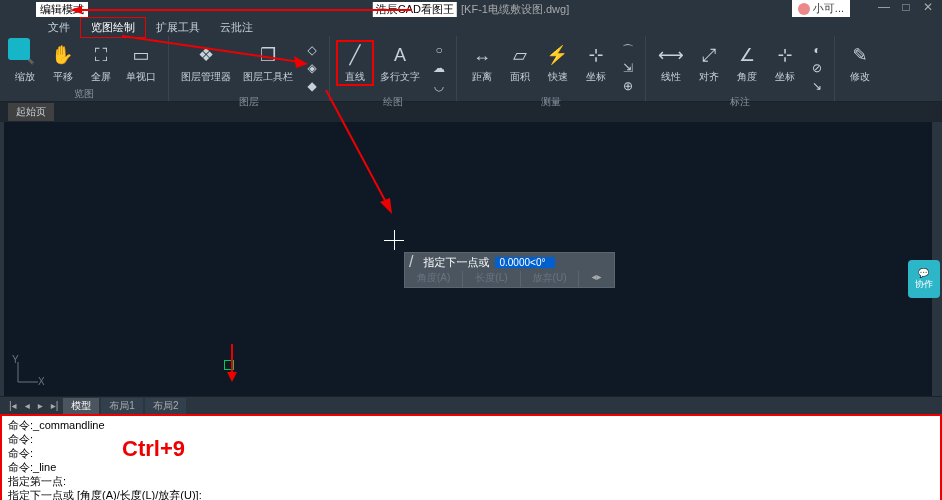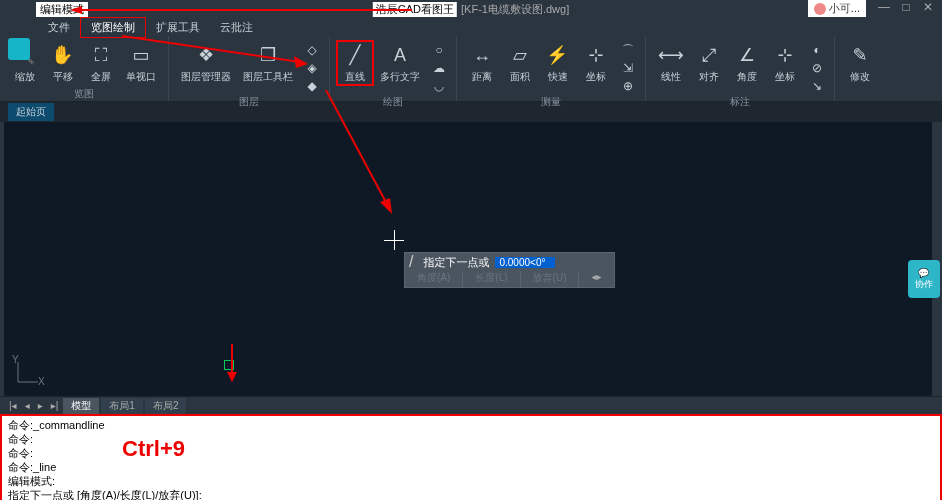--- a/index.html
+++ b/index.html
@@ -2,40 +2,40 @@
 <html><head>
 <meta charset="utf-8">
 <style>
 * { margin: 0; padding: 0; box-sizing: border-box; font-family: "Microsoft YaHei", sans-serif; }
 body { background: #2a3540; width: 942px; height: 500px; overflow: hidden; position: relative; }
 .topbar { height: 18px; background: #2a3540; position: relative; display: flex; align-items: center; }
 .edit-mode { position: absolute; left: 36px; top: 2px; background: #fff; color: #000; font-size: 11px; padding: 0 4px; }
 .title-center { position: absolute; left: 50%; transform: translateX(-50%); top: 2px; color: #fff; font-size: 11px; display: flex; align-items: center; }
 .title-text { background: #fff; color: #000; padding: 0 3px; margin-right: 4px; }
 .title-file { color: #aaa; }
-.user-box { position: absolute; right: 76px; top: 0; color: #333; background: #fff; font-size: 11px; padding: 1px 6px; display: flex; align-items: center; gap: 3px; }
+.user-box { position: absolute; right: 92px; top: 0; color: #333; background: #fff; font-size: 11px; padding: 1px 6px; display: flex; align-items: center; gap: 3px; }
 .win-controls { position: absolute; right: 4px; top: 0; display: flex; gap: 2px; }
 .win-btn { width: 20px; height: 16px; color: #aaa; font-size: 12px; text-align: center; cursor: pointer; }
 .menubar { height: 18px; display: flex; align-items: center; padding-left: 38px; position: relative; }
 .app-icon { position: absolute; left: 8px; top: 20px; width: 22px; height: 22px; background: #17b5c8; border-radius: 3px; }
 .menu-item { color: #c8d0d8; font-size: 11px; padding: 2px 10px; cursor: pointer; }
 .menu-item.active { color: #fff; }
 .menu-highlight { border: 1px solid #e00; }
 .ribbon { height: 66px; background: #2a3540; display: flex; border-bottom: 1px solid #1a222a; }
 .ribbon-group { display: flex; flex-direction: column; border-right: 1px solid #3a4550; }
 .ribbon-tools { display: flex; align-items: flex-start; padding: 4px 6px 0; flex: 1; }
 .ribbon-label { color: #8a95a0; font-size: 10px; text-align: center; padding: 1px 0; }
 .tool { display: flex; flex-direction: column; align-items: center; padding: 2px 6px; cursor: pointer; min-width: 34px; }
 .tool-icon { width: 26px; height: 26px; color: #c8d0d8; display: flex; align-items: center; justify-content: center; font-size: 18px; }
 .tool-label { color: #c8d0d8; font-size: 10px; margin-top: 2px; }
 .tool.highlight { border: 2px solid #e00; padding: 0 4px; }
 .tool-mini { width: 22px; height: 16px; color: #c8d0d8; font-size: 12px; display: flex; align-items: center; justify-content: center; cursor: pointer; }
 .tool-stack { display: flex; flex-direction: column; gap: 2px; margin-left: 2px; margin-top: 2px; }
 .tabs { height: 20px; background: #1e2730; display: flex; align-items: center; padding-left: 8px; gap: 1px; }
-.tab { background: #0c4a6e; color: #c8d0d8; font-size: 10px; padding: 2px 8px; cursor: pointer; }
+.tab { background: #404040; color: #c8d0d8; font-size: 10px; padding: 2px 8px; cursor: pointer; }
 .tab.active { background: #3a4a5a; }
 .tab-x { margin-left: 6px; color: #888; }
 .canvas { height: 274px; background: #0e1925; position: relative; border-left: 4px solid #2a3540; border-right: 10px solid #2a3540; }
 .dwg-frame { position: absolute; left: 160px; top: 30px; width: 180px; height: 220px; border: 1px solid #fff; }
 .red-rect { position: absolute; border: 1px solid #c00; }
 .green-rect { position: absolute; border: 1px solid #0c5; }
 .white-line { position: absolute; background: #fff; }
 .red-text { position: absolute; color: #c00; font-size: 8px; }
 .axis { position: absolute; color: #6a7580; font-size: 10px; }
 .crosshair { position: absolute; left: 380px; top: 108px; width: 20px; height: 20px; }
@@ -268,21 +268,21 @@
   <span class="layout-tab">模型</span>
   <span class="layout-tab inactive">布局1</span>
   <span class="layout-tab inactive">布局2</span>
 </div>
 
 <div class="cmdpanel">
   <div>命令:_commandline</div>
   <div>命令:</div>
   <div>命令:</div>
   <div>命令:_line</div>
-  <div>编辑模式:</div>
+  <div>指定第一点:</div>
   <div>指定下一点或 [角度(A)/长度(L)/放弃(U)]:</div>
   <div class="cmd-annotation">Ctrl+9</div>
 </div>
 
 <div class="statusbar">
   <div style="display:flex;align-items:center">
     <span class="status-left">64.5281, 29.7705, 0.0000</span>
     <div class="status-icons">
       <span>▦</span>
       <span>▤</span>

